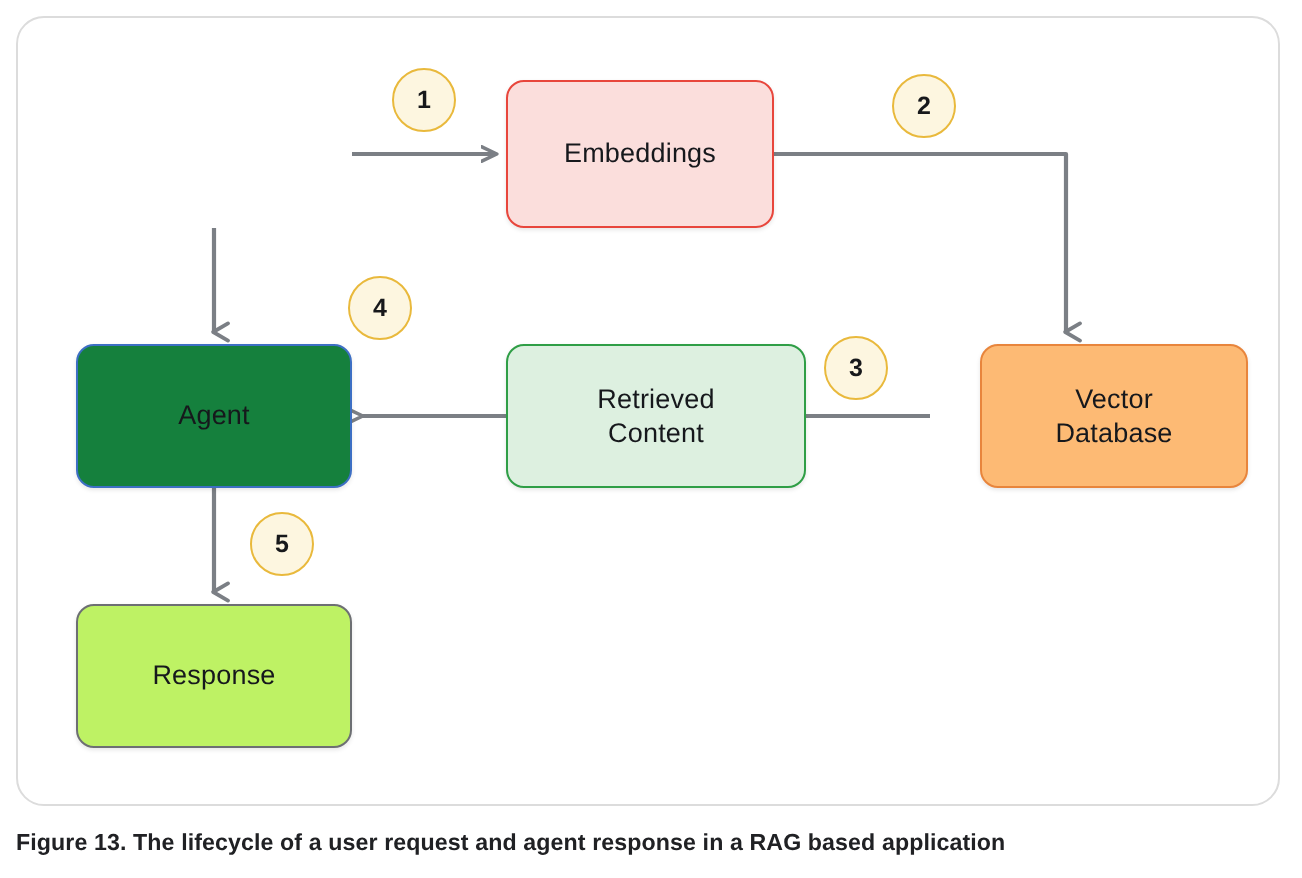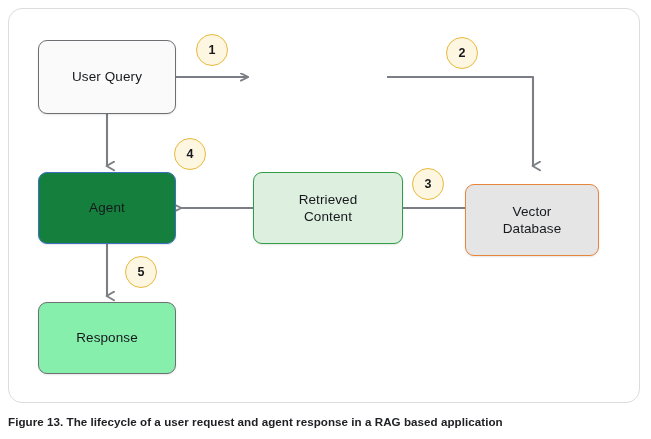--- a/index.html
+++ b/index.html
@@ -69,34 +69,34 @@
 
   .node-user-query {
     left: 38px;  top: 40px;  width: 138px; height: 74px;
     background: #fafafa; border-color: #6d6f73;
   }
   .node-embeddings {
     left: 253px; top: 40px;  width: 134px; height: 74px;
     background: #fbdedc; border-color: #e8463c;
   }
   .node-vector-database {
-    left: 465px; top: 172px; width: 134px; height: 72px;
-    background: #e5e5e5; border-color: #e8853c; margin-top: 12px;
+    left: 490px; top: 172px; width: 134px; height: 72px;
+    background: #fdba74; border-color: #e8853c;
   }
   .node-retrieved-content {
     left: 253px; top: 172px; width: 150px; height: 72px;
     background: #ddf0e0; border-color: #2f9e46;
   }
   .node-agent {
     left: 38px;  top: 172px; width: 138px; height: 72px;
     background: #15803d; border-color: #3d6fc4;
   }
   .node-response {
     left: 38px;  top: 302px; width: 138px; height: 72px;
-    background: #86efac; border-color: #6d6f73;
+    background: #bef264; border-color: #6d6f73;
   }
 
   
   .step-badge {
     position: absolute;
     width: 32px;
     height: 32px;
     box-sizing: border-box;
     border-radius: 50%;
     background: #fdf6e0;
@@ -154,22 +154,22 @@
 
     <path d="M465,208 L392,208" fill="none" stroke="#7b7f85" stroke-width="1.9" marker-end="url(#arrow-l)"></path>
 
     <path d="M253,208 L181,208" fill="none" stroke="#7b7f85" stroke-width="1.9" marker-end="url(#arrow-l)"></path>
 
     <path d="M107,114 L107,166" fill="none" stroke="#7b7f85" stroke-width="2.1" marker-end="url(#arrow-d)"></path>
 
     <path d="M107,244 L107,296" fill="none" stroke="#7b7f85" stroke-width="2.1" marker-end="url(#arrow-d)"></path>
   </svg>
 
-  <div class="node node-user-query">User Query</div>
 
+  <div class="node node-embeddings">Embeddings</div>
 
   <div class="node node-vector-database">Vector
 Database</div>
 
   <div class="node node-retrieved-content">Retrieved
 Content</div>
 
   <div class="node node-agent">Agent</div>
 
   <div class="node node-response">Response</div>

